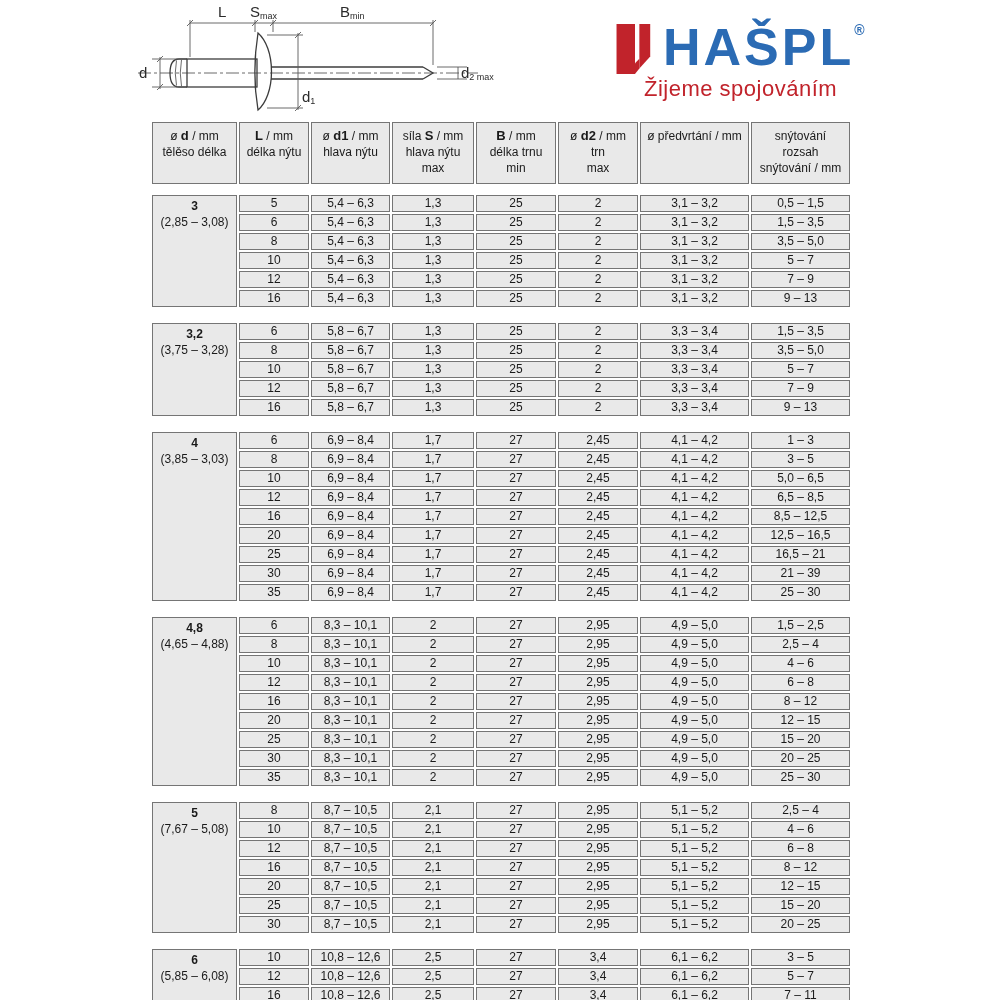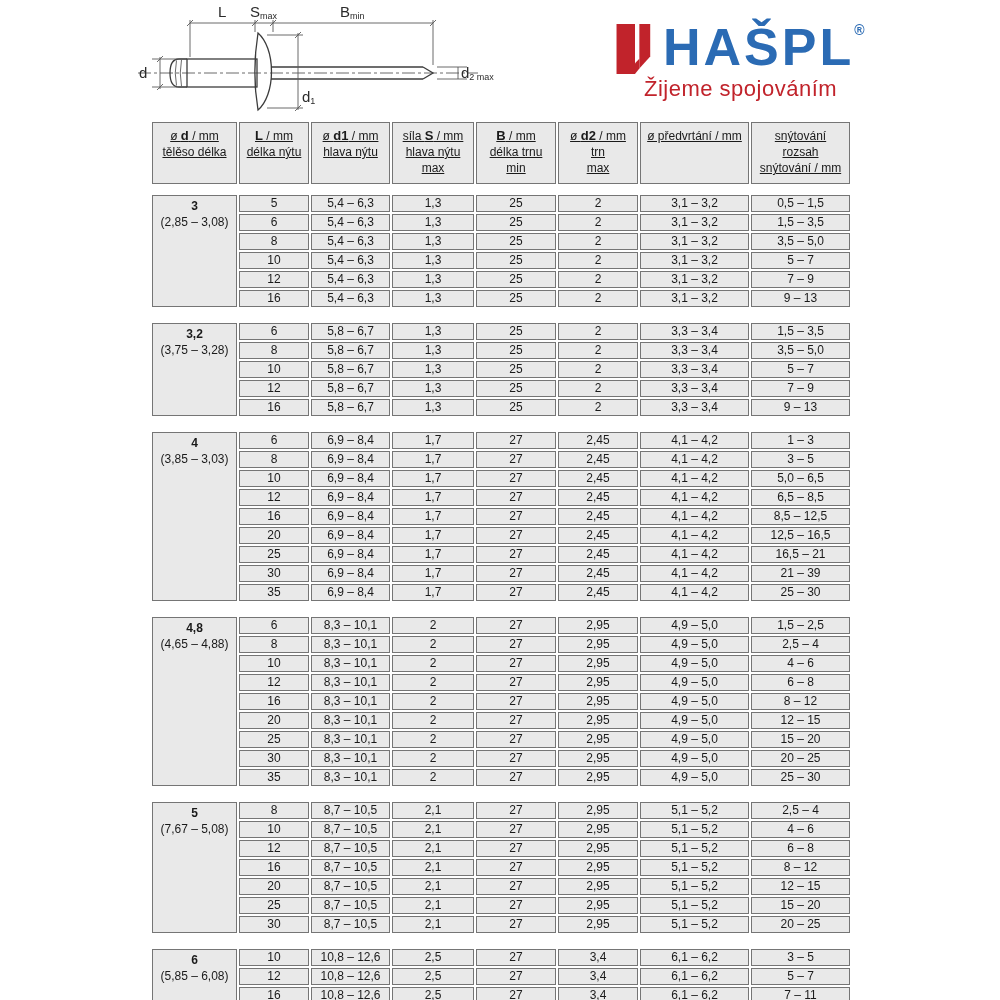--- a/index.html
+++ b/index.html
@@ -38,21 +38,21 @@
   table {
     border-collapse: separate; border-spacing: 2px;
     table-layout: fixed; width: 702px; background: #ffffff;
   }
   td {
     border: 1px solid var(--grid); background: var(--cell-bg);
     text-align: center; font-size: 12px;
     height: 15px; line-height: 15px; padding: 0 1px;
     white-space: nowrap; overflow: hidden;
   }
-  .header-table { margin-bottom: 7px; text-decoration: underline; }
+  .header-table { margin-bottom: 7px; }
   .header-table td {
     height: 62px; vertical-align: top;
     padding-top: 5px; line-height: 16px; white-space: normal;
   }
   .h-top b { font-weight: bold; font-size: 13px; }
   .data-table { margin-bottom: 12px; }
   .group-label { vertical-align: top; line-height: 16px; padding-top: 2px; }
   .group-size { font-weight: bold; }
 </style>
 </head>

